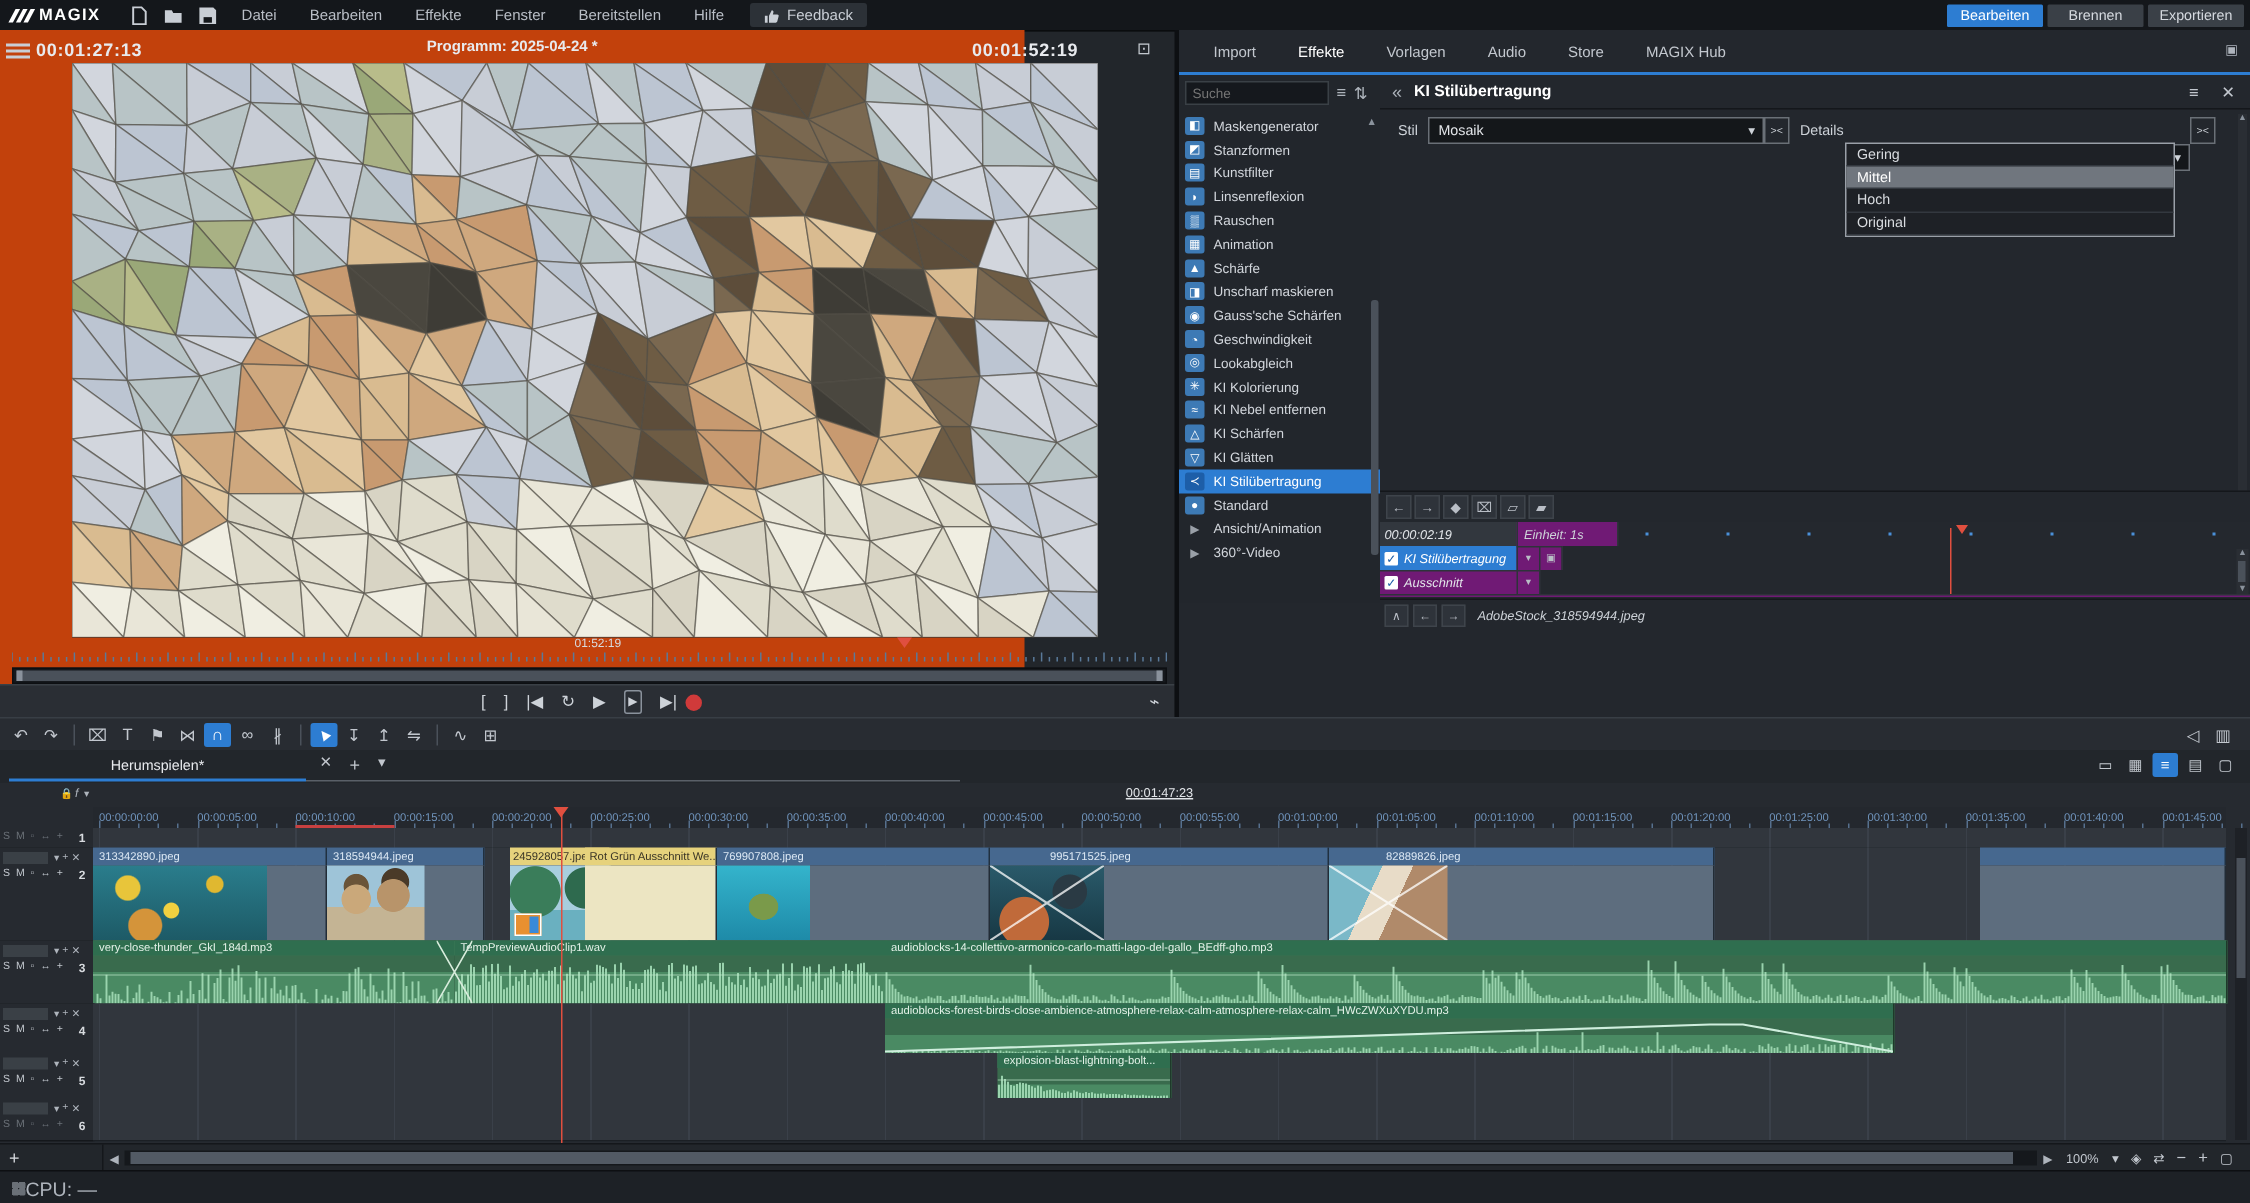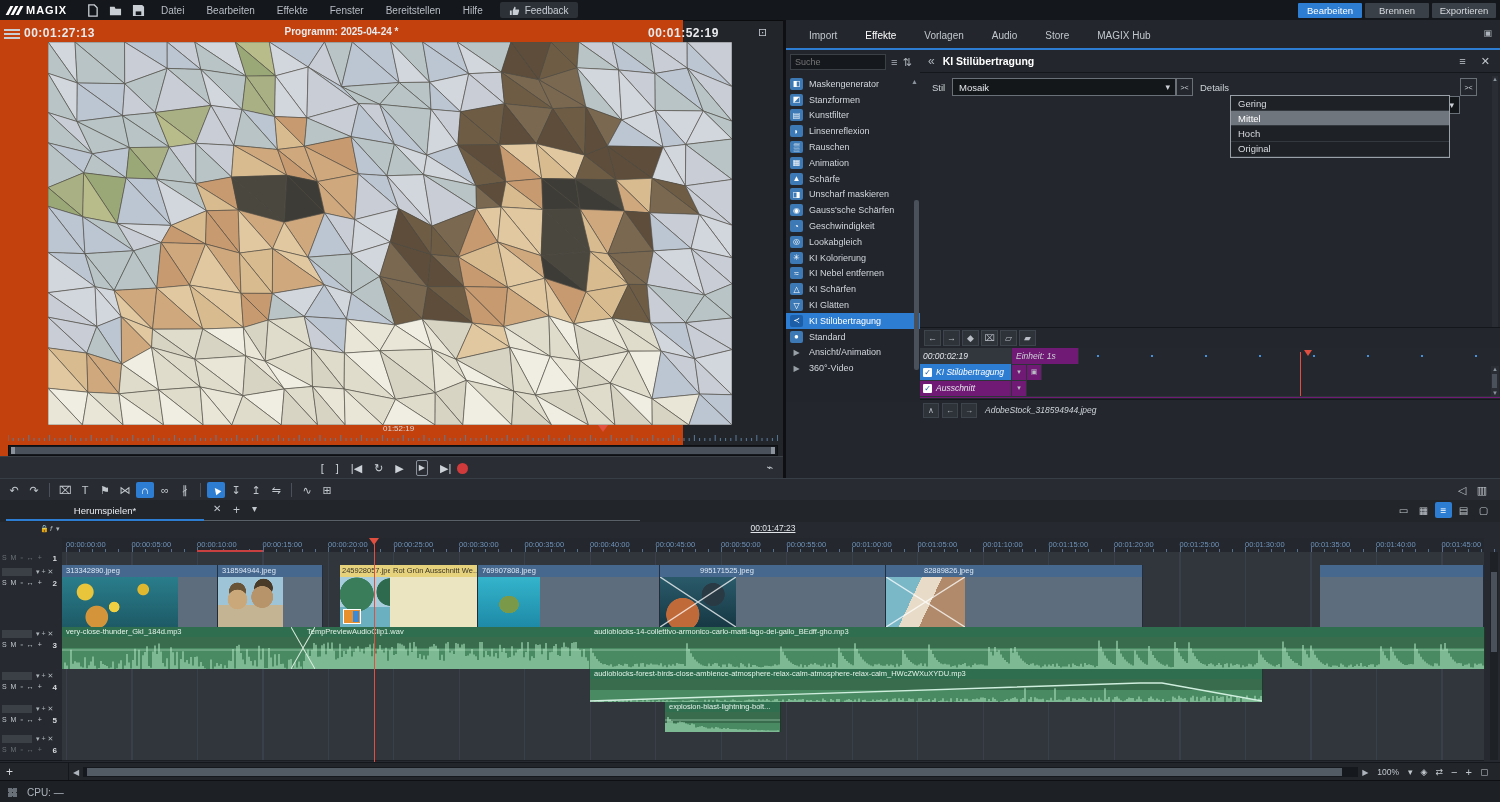--- a/index.html
+++ b/index.html
@@ -166,21 +166,21 @@
   .hs-track{position:relative;width:1275px;height:10px;background:#15181c;}
   .hs-thumb{position:absolute;left:4px;top:1px;width:1255px;height:8px;background:#525a64;}
   .zoomlbl{color:#c2c7ce;font-size:8.5px;margin:0 5px;}
   .z-ico{color:#c2c7ce;font-size:9px;margin:0 4px;}
   .statusbar{position:absolute;left:0;top:780px;width:1500px;height:22px;background:#1d2126;border-top:1px solid #0d0f12;display:flex;align-items:center;}
   .dots{width:9px;height:9px;margin-left:8px;background:
     radial-gradient(circle at 25% 25%,#6a7077 0 28%,transparent 30%),
     radial-gradient(circle at 75% 25%,#6a7077 0 28%,transparent 30%),
     radial-gradient(circle at 25% 75%,#6a7077 0 28%,transparent 30%),
     radial-gradient(circle at 75% 75%,#6a7077 0 28%,transparent 30%);}
-  .cpu{margin-left:10px;color:#aeb4bc;font-size:10px;}
+  .cpu{color:#aeb4bc;font-size:13px;}
   .divider-v{position:absolute;left:783px;top:20px;width:3px;height:458px;background:#0d0f12;}
 </style>
 </head>
 <body>
 
 <div id="app">
 
   <div class="menubar">
     <div class="logo">
       <span class="sl"></span>

